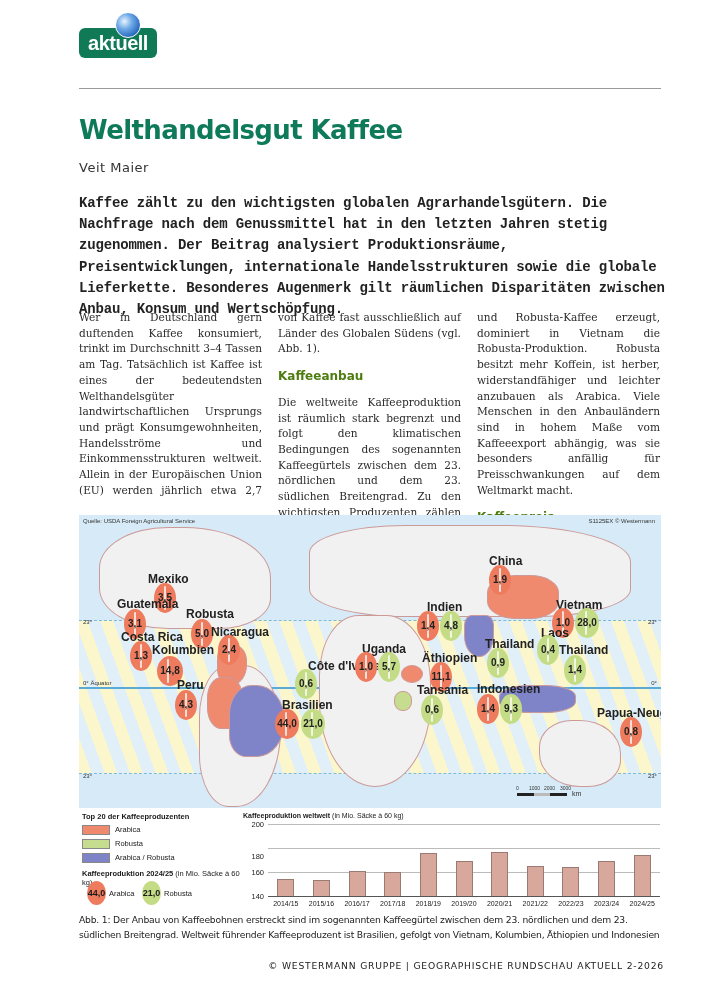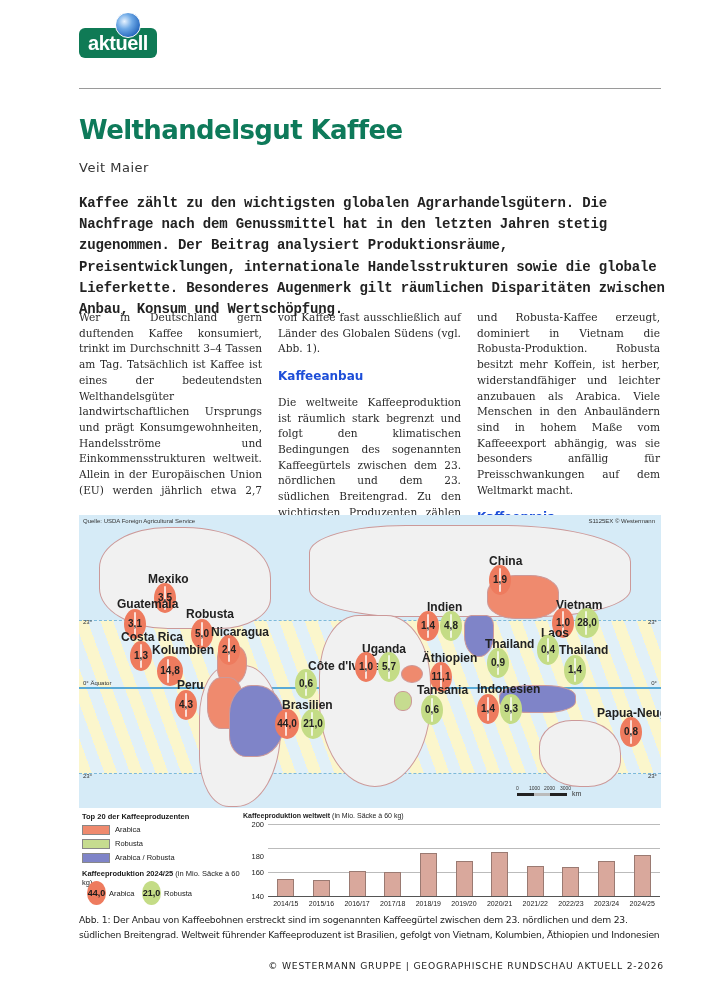--- a/index.html
+++ b/index.html
@@ -7,21 +7,21 @@
   .logo{position:absolute;left:79px;top:12px;width:78px;height:46px;}
   .logo-box{position:absolute;left:0;top:16px;width:78px;height:30px;background:#0f7a55;border-radius:6px;}
   .logo-text{position:absolute;left:0;top:16px;width:78px;height:30px;line-height:30px;text-align:center;color:#fff;font-family:"Liberation Sans",sans-serif;font-weight:bold;font-size:20px;letter-spacing:-0.5px;}
   .logo-globe{position:absolute;left:36px;top:0;width:24px;height:24px;border-radius:50%;background:radial-gradient(circle at 35% 35%,#e8f3ff 0%,#6ea9e6 35%,#1d5fb8 80%,#0f3e86 100%);border:1px solid #fff;}
   .hr{position:absolute;left:79px;top:88px;width:582px;height:1px;background:#9a9a9a;}
   .title{position:absolute;left:79px;top:115px;font-family:"DejaVu Sans",sans-serif;font-weight:bold;font-size:26px;color:#0e7a5a;letter-spacing:-0.6px;margin:0;}
   .author{position:absolute;left:79px;top:160px;font-size:13px;color:#333;letter-spacing:0.5px;}
   .lead{position:absolute;left:79px;top:193px;width:590px;font-family:Liberation Mono, monospace;font-weight:bold;font-size:14px;line-height:21.2px;color:#222;letter-spacing:-0.15px;}
   .col{position:absolute;top:310px;width:183px;font-family:"DejaVu Serif",serif;font-size:10.6px;line-height:15.7px;color:#2a2a2a;text-align:justify;hyphens:auto;}
   .col p{margin:0;}
-  .col h3{font-family:"DejaVu Sans",sans-serif;font-size:12px;font-weight:bold;margin:12px 0 10px 0;color:#1d4ed8;}
+  .col h3{font-family:"DejaVu Sans",sans-serif;font-size:12px;font-weight:bold;margin:12px 0 10px 0;color:#4d7c0f;}
   .c1{left:79px;} .c2{left:278px;} .c3{left:477px;}
 
   .map{position:absolute;left:79px;top:515px;width:582px;height:293px;background:#d6ebf7;overflow:hidden;}
   .map-src{position:absolute;left:4px;top:3px;font-size:6px;color:#333;font-family:"Liberation Sans",sans-serif;}
   .map-copy{position:absolute;right:6px;top:3px;font-size:6px;color:#333;font-family:"Liberation Sans",sans-serif;}
   .belt{position:absolute;left:0;top:105px;width:582px;height:152px;background:repeating-linear-gradient(70deg,#fbf6cc 0 12px,#e1f0f8 12px 24px);border-top:1px dashed #7db9da;border-bottom:1px dashed #7db9da;}
   .equator{position:absolute;left:0;top:172px;width:582px;height:1.5px;background:#5aaad6;}
   .lat{position:absolute;font-size:6px;color:#333;font-family:"Liberation Sans",sans-serif;}
   .land{position:absolute;background:#f1f1f1;border:0.6px solid #c99;}
   .ara{background:#ef8a6e;}

